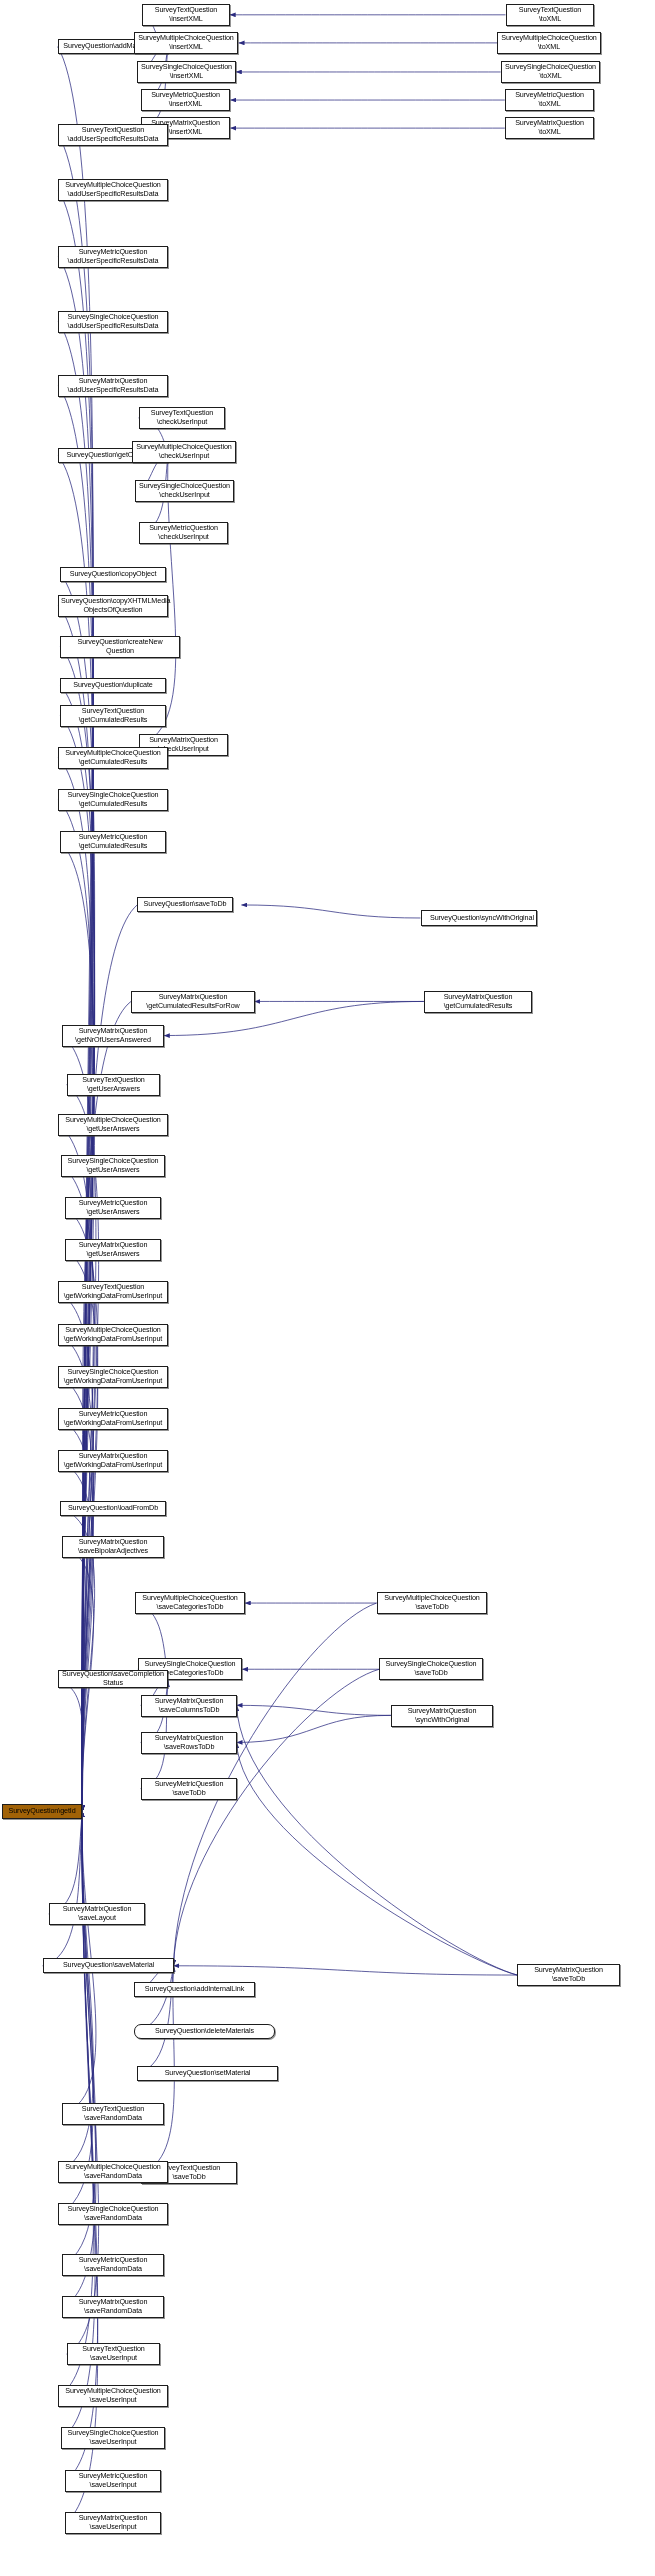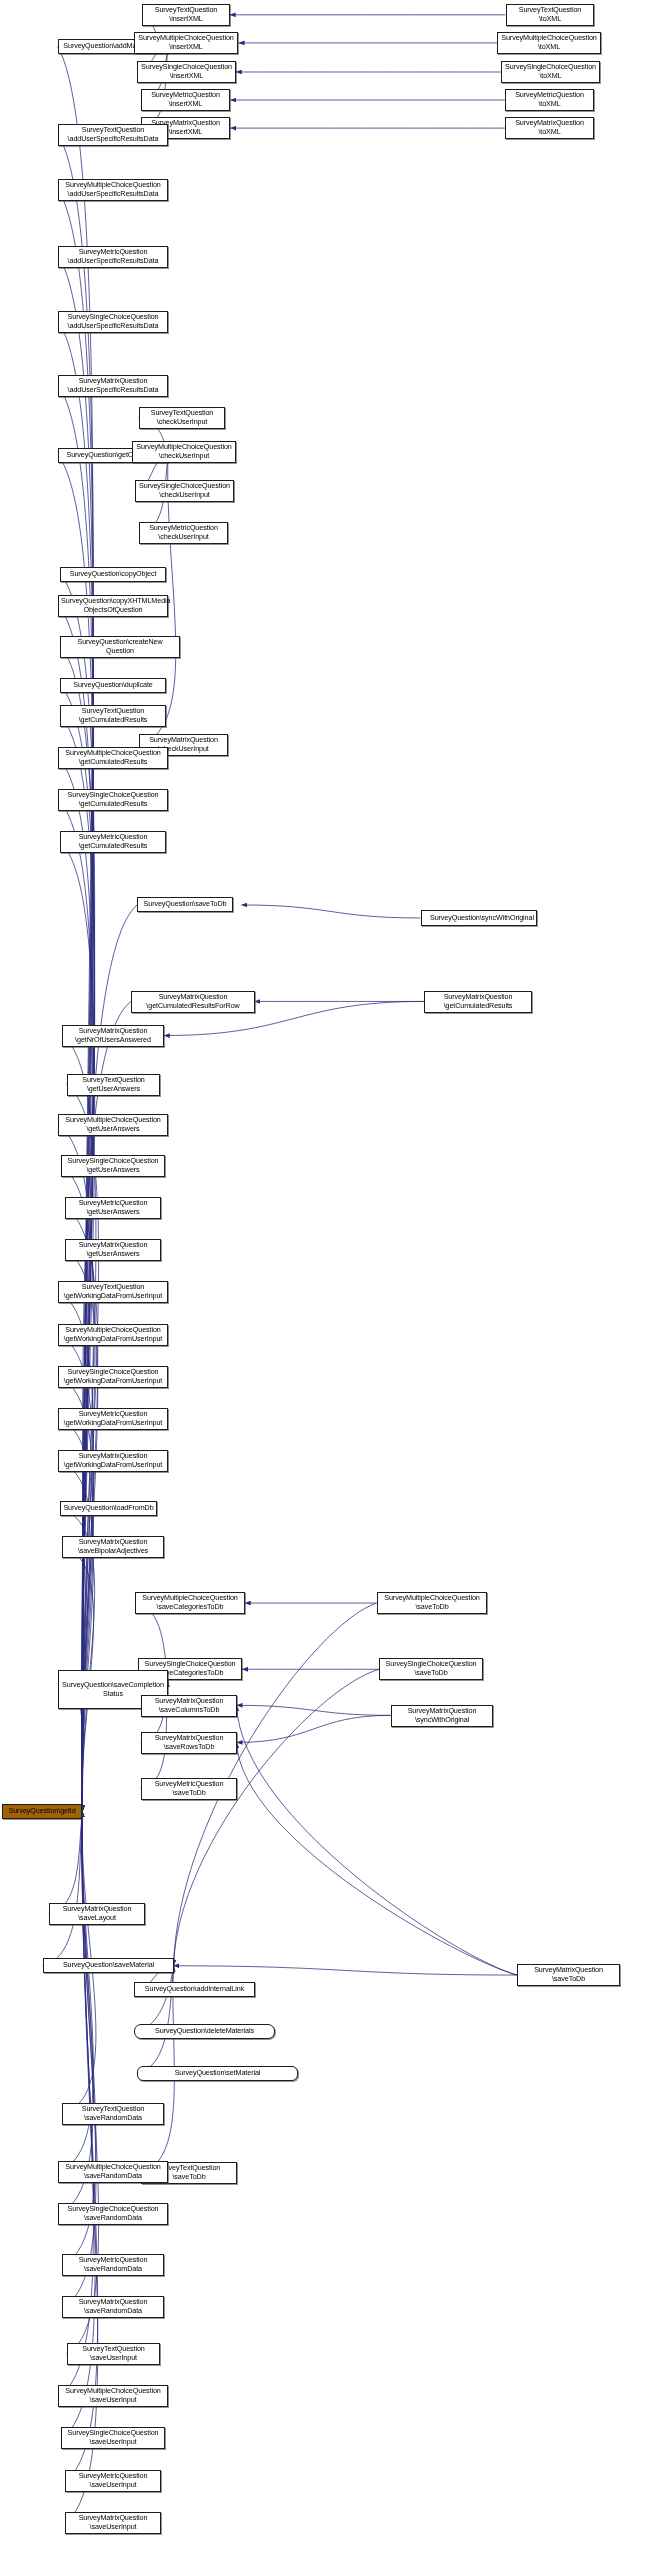--- a/index.html
+++ b/index.html
@@ -183,49 +183,49 @@
       <div class="node" style="left: 58px; top: 1281px; width: 110px; height: 21.6px;"><span class="node-label">SurveyTextQuestion
 \getWorkingDataFromUserInput</span></div>
       <div class="node" style="left: 58px; top: 1324px; width: 110px; height: 21.6px;"><span class="node-label">SurveyMultipleChoiceQuestion
 \getWorkingDataFromUserInput</span></div>
       <div class="node" style="left: 58px; top: 1366px; width: 110px; height: 21.6px;"><span class="node-label">SurveySingleChoiceQuestion
 \getWorkingDataFromUserInput</span></div>
       <div class="node" style="left: 58px; top: 1408px; width: 110px; height: 21.6px;"><span class="node-label">SurveyMetricQuestion
 \getWorkingDataFromUserInput</span></div>
       <div class="node" style="left: 58px; top: 1450px; width: 110px; height: 21.6px;"><span class="node-label">SurveyMatrixQuestion
 \getWorkingDataFromUserInput</span></div>
-      <div class="node" style="left: 60px; top: 1501px; width: 97px; height: 15px;"><span class="node-label">SurveyQuestion\loadFromDb</span></div>
+      <div class="node" style="left: 60px; top: 1501px; width: 106px; height: 15px;"><span class="node-label">SurveyQuestion\loadFromDb</span></div>
       <div class="node" style="left: 62px; top: 1536px; width: 102px; height: 21.6px;"><span class="node-label">SurveyMatrixQuestion
 \saveBipolarAdjectives</span></div>
       <div class="node" style="left: 135px; top: 1592px; width: 110px; height: 21.6px;"><span class="node-label">SurveyMultipleChoiceQuestion
 \saveCategoriesToDb</span></div>
       <div class="node" style="left: 377px; top: 1592px; width: 110px; height: 21.6px;"><span class="node-label">SurveyMultipleChoiceQuestion
 \saveToDb</span></div>
       <div class="node" style="left: 138px; top: 1658px; width: 104px; height: 21.6px;"><span class="node-label">SurveySingleChoiceQuestion
 \saveCategoriesToDb</span></div>
       <div class="node" style="left: 379px; top: 1658px; width: 104px; height: 21.6px;"><span class="node-label">SurveySingleChoiceQuestion
 \saveToDb</span></div>
-      <div class="node" style="left: 58px; top: 1670px; width: 110px; height: 39px;"><span class="node-label">SurveyQuestion\saveCompletion
+      <div class="node" style="left: 58px; top: 1670px; width: 110px; height: 18px;"><span class="node-label">SurveyQuestion\saveCompletion
 Status</span></div>
       <div class="node" style="left: 141px; top: 1695px; width: 96px; height: 21.6px;"><span class="node-label">SurveyMatrixQuestion
 \saveColumnsToDb</span></div>
       <div class="node" style="left: 391px; top: 1705px; width: 102px; height: 21.6px;"><span class="node-label">SurveyMatrixQuestion
 \syncWithOriginal</span></div>
       <div class="node" style="left: 141px; top: 1732px; width: 96px; height: 21.6px;"><span class="node-label">SurveyMatrixQuestion
 \saveRowsToDb</span></div>
       <div class="node" style="left: 141px; top: 1778px; width: 96px; height: 21.6px;"><span class="node-label">SurveyMetricQuestion
 \saveToDb</span></div>
       <div class="node" style="left: 49px; top: 1903px; width: 96px; height: 21.6px;"><span class="node-label">SurveyMatrixQuestion
 \saveLayout</span></div>
       <div class="node" style="left: 43px; top: 1958px; width: 131px; height: 15px;"><span class="node-label">SurveyQuestion\saveMaterial</span></div>
       <div class="node" style="left: 517px; top: 1964px; width: 103px; height: 21.6px;"><span class="node-label">SurveyMatrixQuestion
 \saveToDb</span></div>
       <div class="node" style="left: 134px; top: 1982px; width: 121px; height: 15px;"><span class="node-label">SurveyQuestion\addInternalLink</span></div>
       <div class="node" style="left: 134px; top: 2024px; width: 141px; height: 15px; border-radius: 7px;"><span class="node-label">SurveyQuestion\deleteMaterials</span></div>
-      <div class="node" style="left: 137px; top: 2066px; width: 161px; height: 15px; border-radius: 6px;"><span class="node-label">SurveyQuestion\setMaterial</span></div>
+      <div class="node" style="left: 137px; top: 2066px; width: 141px; height: 15px;"><span class="node-label">SurveyQuestion\setMaterial</span></div>
       <div class="node" style="left: 62px; top: 2103px; width: 102px; height: 21.6px;"><span class="node-label">SurveyTextQuestion
 \saveRandomData</span></div>
       <div class="node" style="left: 141px; top: 2162px; width: 96px; height: 21.6px;"><span class="node-label">SurveyTextQuestion
 \saveToDb</span></div>
       <div class="node" style="left: 58px; top: 2161px; width: 110px; height: 21.6px;"><span class="node-label">SurveyMultipleChoiceQuestion
 \saveRandomData</span></div>
       <div class="node" style="left: 58px; top: 2203px; width: 110px; height: 21.6px;"><span class="node-label">SurveySingleChoiceQuestion
 \saveRandomData</span></div>
       <div class="node" style="left: 62px; top: 2254px; width: 102px; height: 21.6px;"><span class="node-label">SurveyMetricQuestion
 \saveRandomData</span></div>

